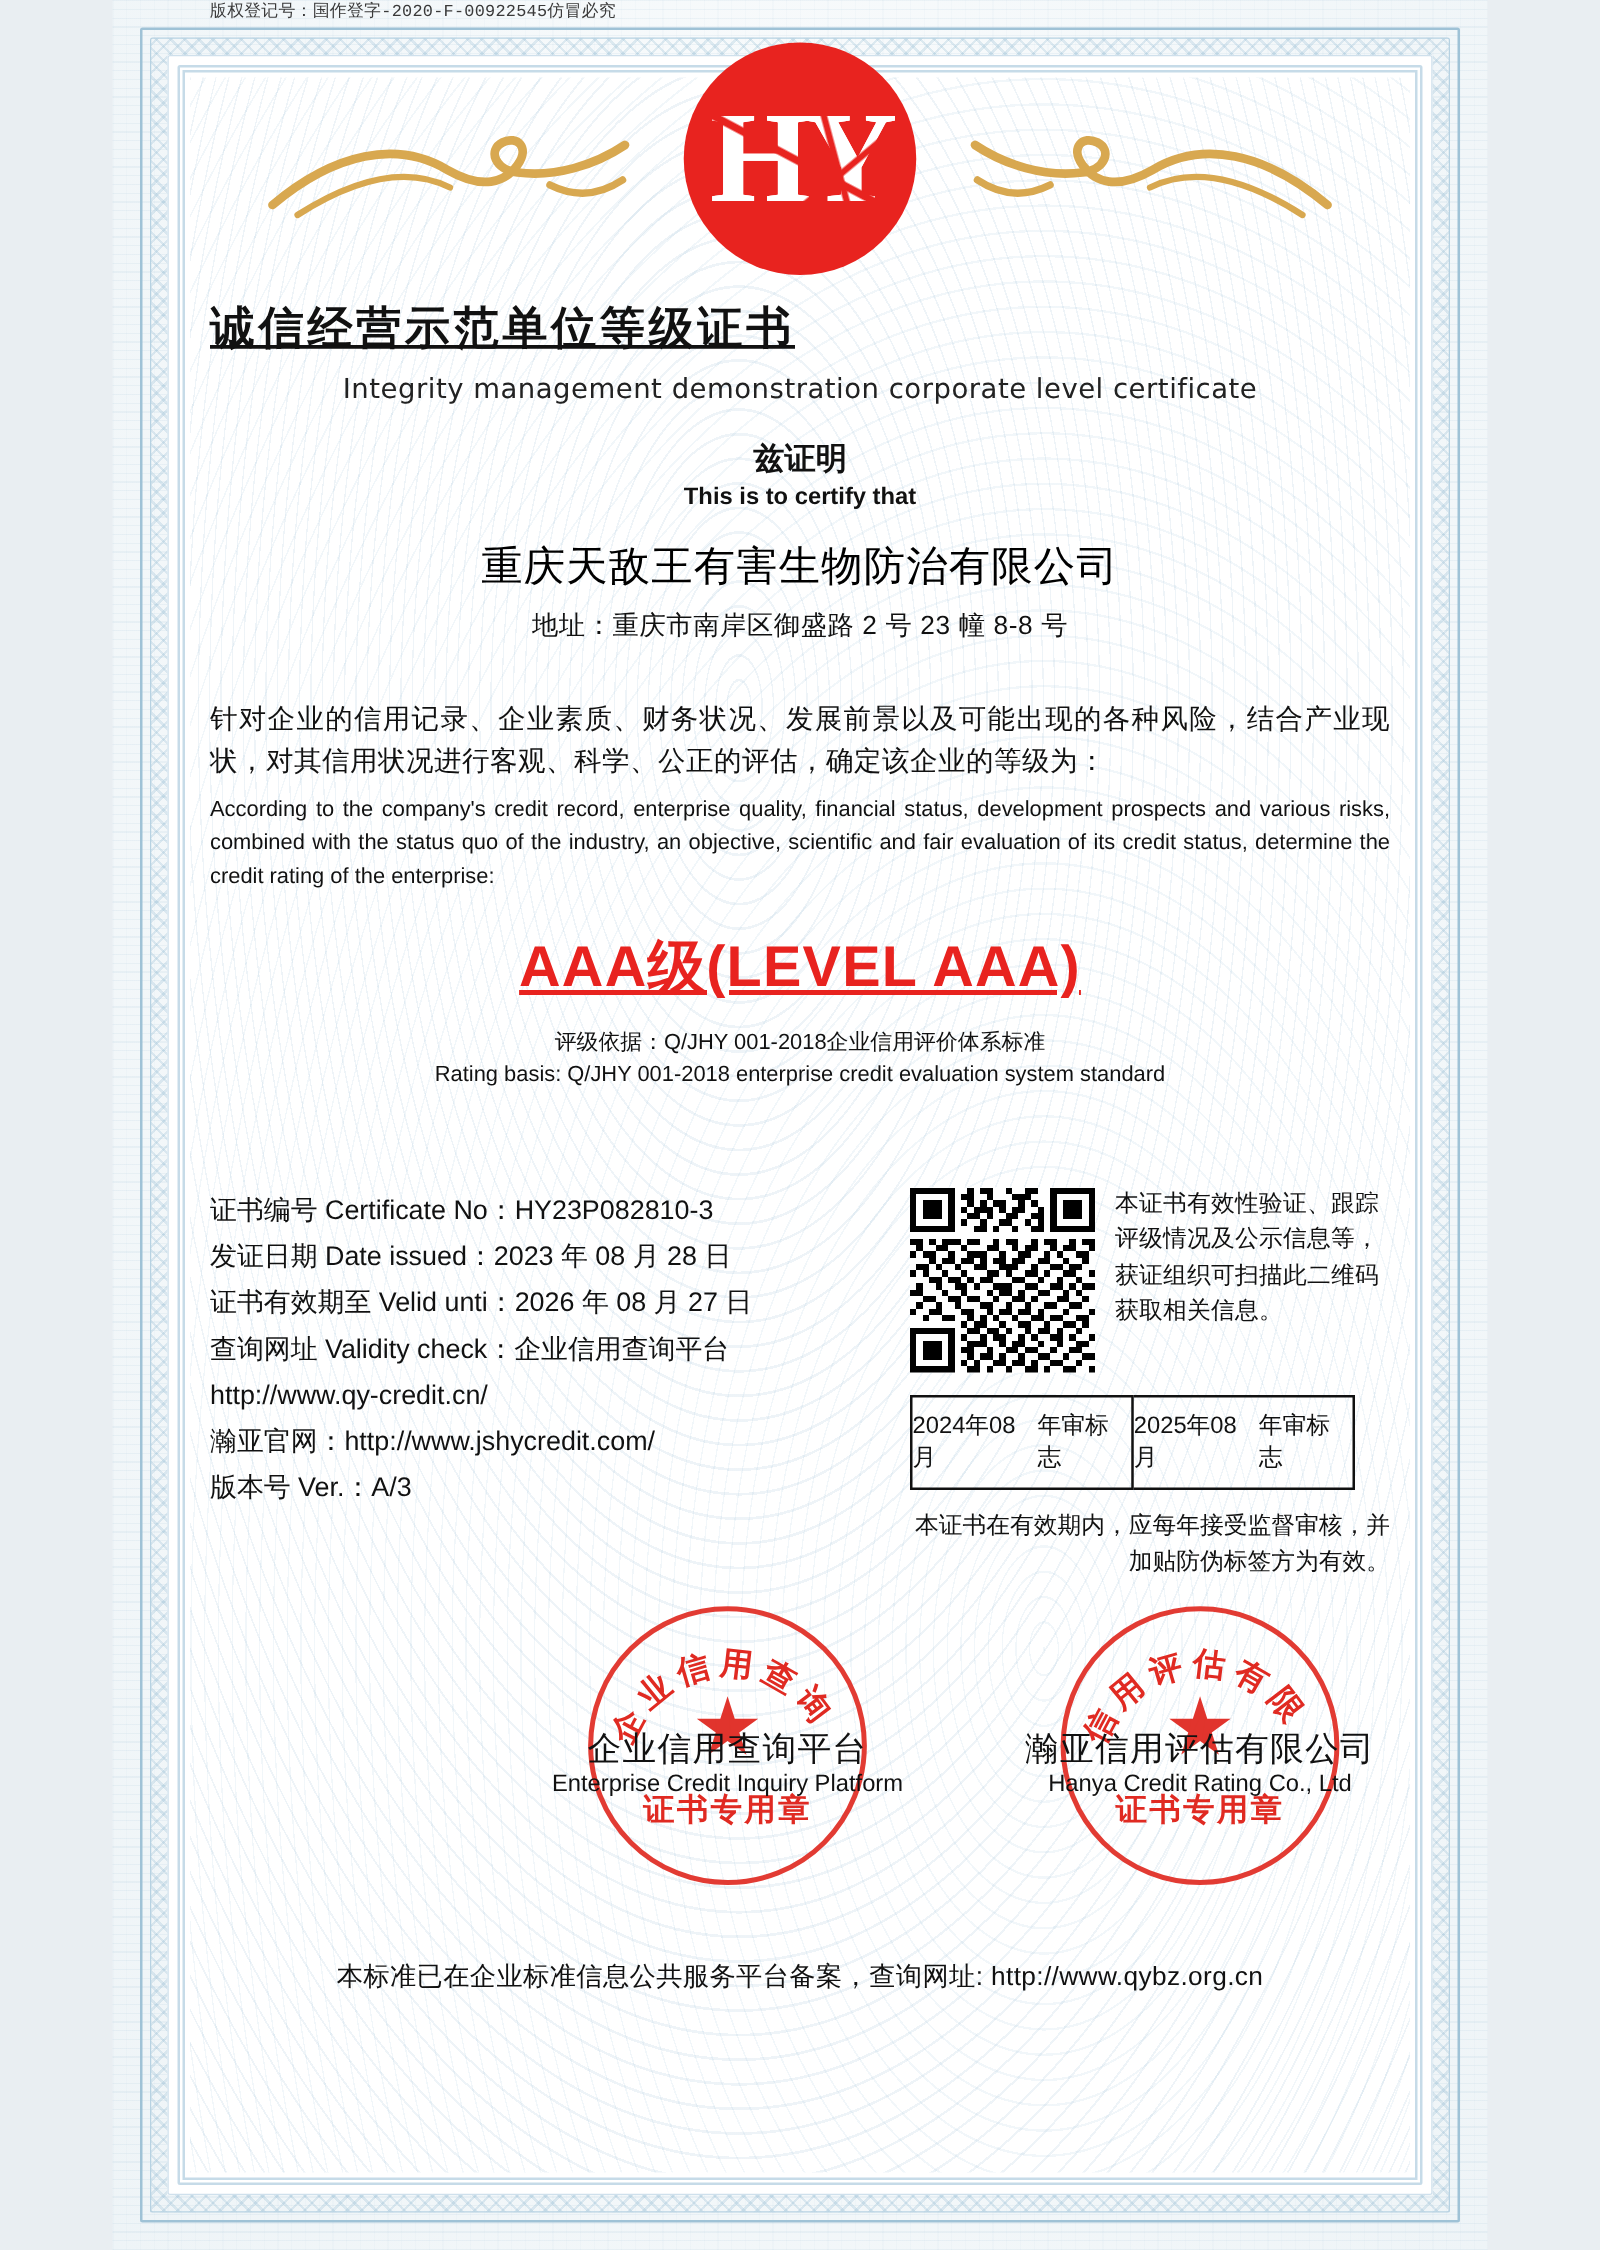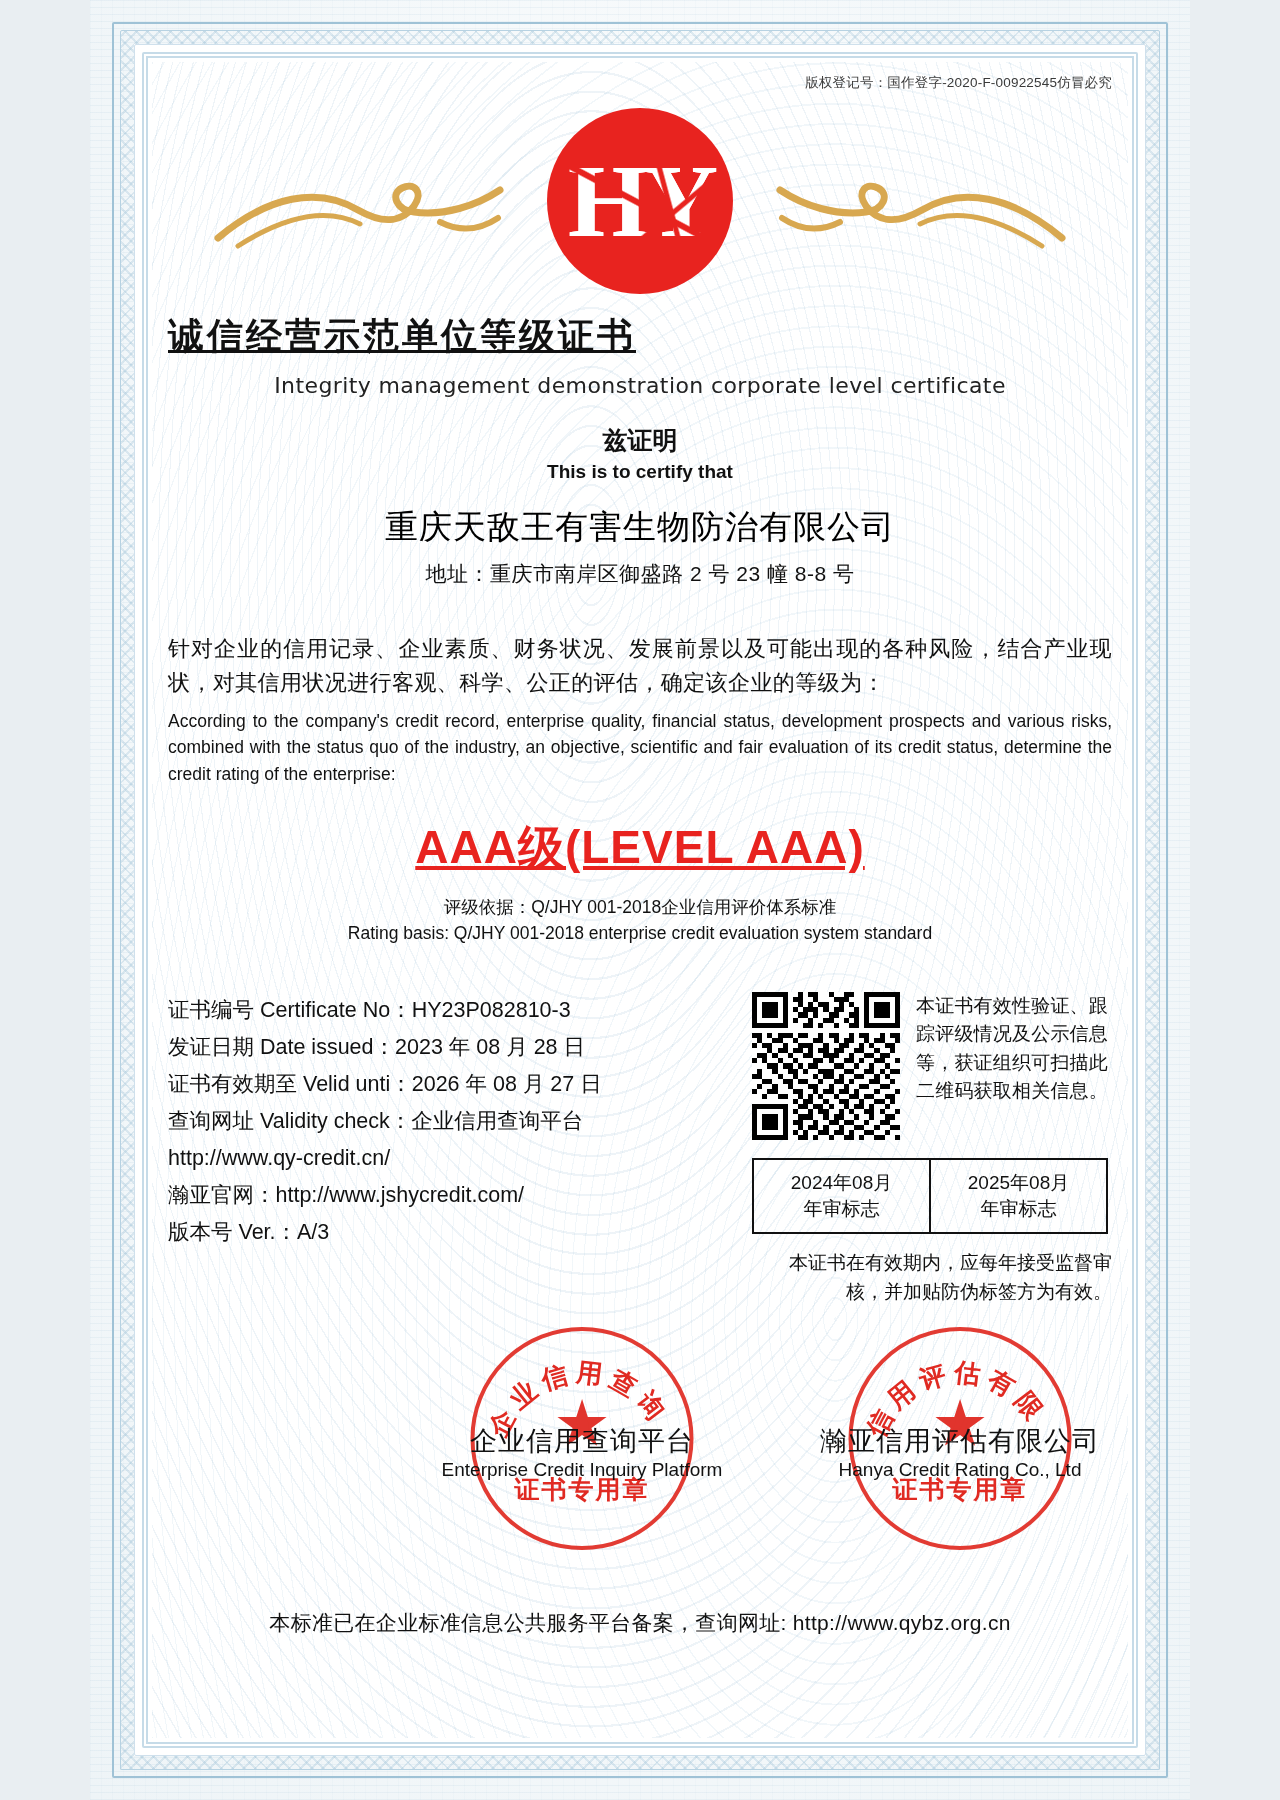--- a/index.html
+++ b/index.html
@@ -46,22 +46,22 @@
   .wave-bg{
     position:absolute;left:62px;top:62px;right:62px;bottom:62px;
     background:
       repeating-radial-gradient(ellipse at 45% 30%, rgba(150,185,210,0.16) 0 1px, rgba(255,255,255,0) 1px 9px),
       repeating-radial-gradient(ellipse at 70% 75%, rgba(150,190,215,0.13) 0 1px, rgba(255,255,255,0) 1px 11px);
     pointer-events:none;
   }
   .content{position:relative;z-index:5;padding:0 78px;}
 
   .copyright{
-    text-align:right;font-size:13.5px;color:#3a3a3a;letter-spacing:.2px;
-    padding-top:74px;
+    text-align:left;font-size:13.5px;color:#3a3a3a;letter-spacing:.2px;
+    font-family:Liberation Mono, monospace;
   }
 
   
   .logo-wrap{position:relative;height:210px;margin-top:6px;}
   .logo-circle{
     position:absolute;left:50%;top:10px;transform:translateX(-50%);
     width:186px;height:186px;border-radius:50%;
     background:#e8231f;
     display:flex;align-items:center;justify-content:center;
   }
@@ -107,40 +107,40 @@
   .para{margin-top:44px;}
   .para-cn{font-size:22px;color:#111;line-height:1.55;text-align:justify;letter-spacing:.4px;}
   .para-en{font-size:17.5px;color:#111;line-height:1.5;margin-top:8px;text-align:justify;}
 
   .level{
     text-align:center;color:#e8231f;font-weight:bold;font-size:46px;margin-top:30px;letter-spacing:1px;text-decoration:underline;
   }
   .basis-cn{text-align:center;font-size:17.5px;color:#111;margin-top:16px;}
   .basis-en{text-align:center;font-size:17.5px;color:#111;margin-top:4px;}
 
-  .mid{display:flex;margin-top:48px;gap:24px;}
+  .mid{display:flex;margin-top:80px;}
   .mid-left{width:560px;}
   .mid-right{flex:1;}
   .info-row{font-size:21.5px;color:#111;line-height:1.72;white-space:nowrap;}
   .info-url{font-size:21.5px;color:#111;line-height:1.72;}
 
   .qr-block{display:flex;gap:16px;}
   .qr{
     width:148px;height:148px;flex:none;
     background:#fff;
     position:relative;
   }
   .qr svg{display:block;}
   .qr-note{font-size:19px;color:#111;line-height:1.5;letter-spacing:.2px;}
 
   .stamps-boxes{display:flex;gap:0;margin-top:18px;}
   .sbox{
     border:2px solid #111;width:175px;height:72px;
-    display:flex;flex-direction:column;align-items:center;justify-content:center;
-    font-size:19px;color:#111;text-align:right;
+    display:flex;flex-direction:row;align-items:center;justify-content:center;
+    font-size:19px;color:#111;
   }
   .sbox + .sbox{border-left:none;}
   .sbox .y{line-height:1.35;}
   .audit-note{font-size:19px;color:#111;line-height:1.55;margin-top:14px;text-align:right;}
 
   .seals{position:relative;height:270px;margin-top:26px;}
   .seal{
     position:absolute;top:0;width:420px;text-align:center;
   }
   .seal.left{left:282px;}

